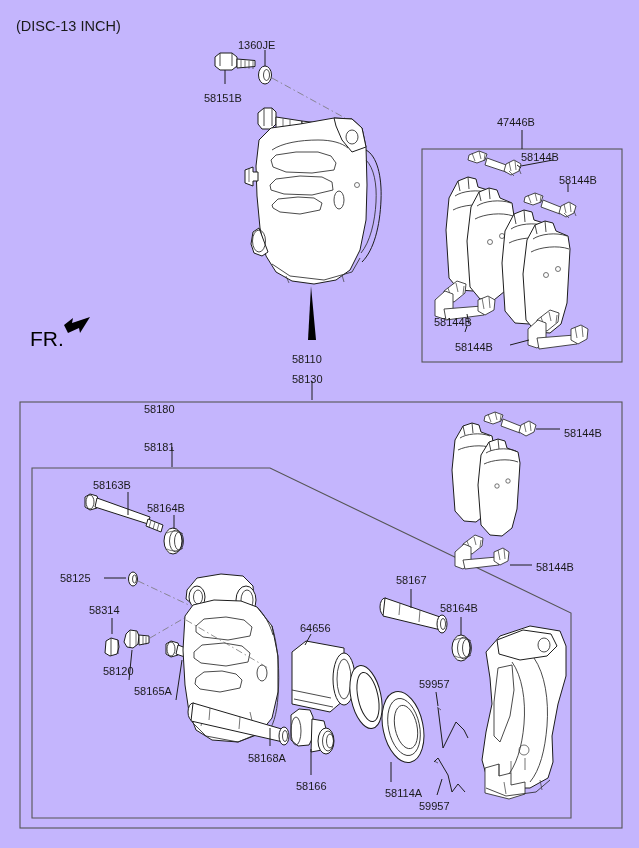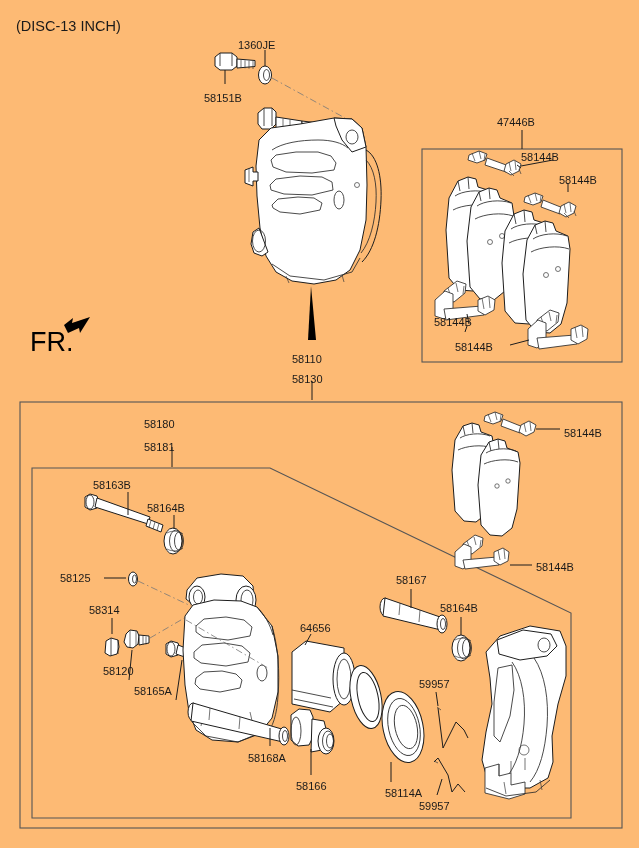--- a/index.html
+++ b/index.html
@@ -4,21 +4,21 @@
 <style>
   html, body {
     margin: 0;
     padding: 0;
     background: #ffffff;
   }
   #page {
     position: relative;
     width: 639px;
     height: 848px;
-    background: #fdba74;
+    background: #c4b5fd;
     font-family: "Liberation Sans", sans-serif;
     overflow: hidden;
   }
   #svgroot {
     position: absolute;
     left: 0; top: 0;
     width: 639px;
     height: 848px;
   }
   .lbl {
@@ -26,21 +26,21 @@
     font-family: "Liberation Sans", sans-serif;
     font-size: 11px;
     color: #1a1a1a;
     white-space: nowrap;
     letter-spacing: 0px;
   }
   .lbl.title {
     font-size: 14.5px;
   }
   .lbl.fr {
-    font-size: 27px;
+    font-size: 21px;
     font-weight: normal;
     color: #000;
   }
   
   .ln { fill: none; stroke: #1d1d1d; stroke-width: 1; }
   .ln-thin { fill: none; stroke: #2a2a2a; stroke-width: 0.85; }
   .ln-hair { fill: none; stroke: #3a3a3a; stroke-width: 0.7; }
   .panel { fill: none; stroke: #555; stroke-width: 1.1; }
   .leader { fill: none; stroke: #1d1d1d; stroke-width: 1; }
   .dashdot { fill:none; stroke:#777; stroke-width:0.8; stroke-dasharray: 7 3 1.5 3; }
@@ -407,21 +407,21 @@
   <div class="lbl" style="left:434px; top:316px;">58144B</div>
 
   <div class="lbl" style="left:455px; top:341px;">58144B</div>
 
   <div class="lbl fr" style="left:30px; top:327px;">FR.</div>
 
   <div class="lbl" style="left:292px; top:353px;">58110</div>
 
   <div class="lbl" style="left:292px; top:373px;">58130</div>
 
-  <div class="lbl" style="left:144px; top:418px;">58180</div>
+  <div class="lbl" style="left:144px; top:403px;">58180</div>
 
   <div class="lbl" style="left:144px; top:441px;">58181</div>
 
   <div class="lbl" style="left:564px; top:427px;">58144B</div>
 
   <div class="lbl" style="left:93px; top:479px;">58163B</div>
 
   <div class="lbl" style="left:147px; top:502px;">58164B</div>
 
   <div class="lbl" style="left:396px; top:574px;text-align:center;">58167</div>

